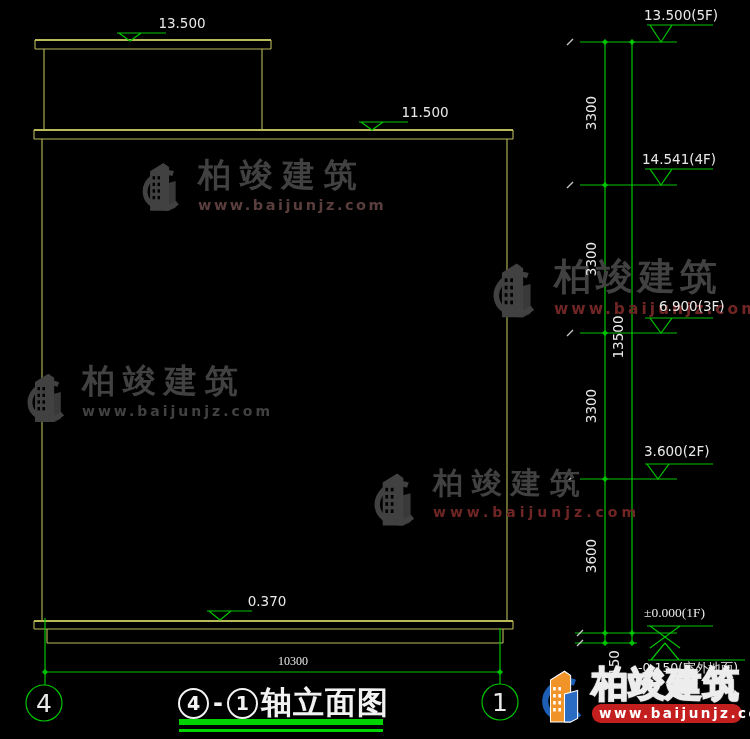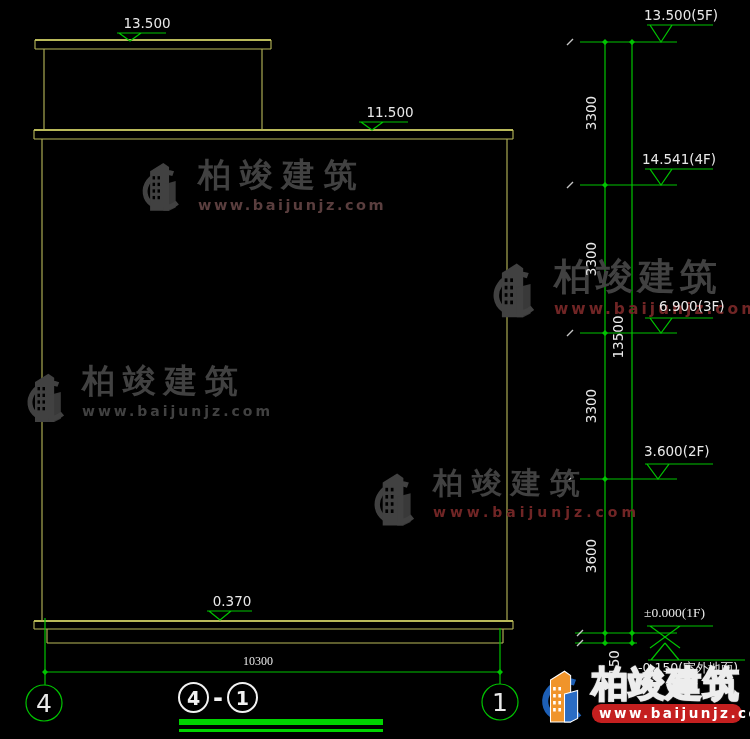--- a/index.html
+++ b/index.html
@@ -10,21 +10,21 @@
   html,body{margin:0;padding:0;background:#000;}
   .stage{position:relative;width:750px;height:739px;background:var(--bg);overflow:hidden;
          font-family:"DejaVu Sans",sans-serif;}
   svg.linework{position:absolute;left:0;top:0;}
   .y{stroke:var(--cad-yellow);fill:none;stroke-width:1.1;}
   .y2{stroke:var(--cad-yellow);fill:none;stroke-width:2;}
   .g{stroke:var(--cad-green);fill:none;stroke-width:1.2;}
   .gf{fill:var(--cad-green);stroke:none;}
   .wt{stroke:#e8e8e8;fill:none;stroke-width:1.4;opacity:.85;}
   .lbl{position:absolute;color:var(--cad-white);font-size:13.5px;line-height:1;white-space:nowrap;}
-  .ctr{transform:translate(-50%,-50%);}
+  .ctr{transform:translate(-50%,-50%);margin-left:35px;}
   .vtext{transform:translate(-50%,-50%) rotate(-90deg);}
   .sm{font-size:12.5px;}
   .bubble{position:absolute;width:36px;height:36px;border:2px solid var(--cad-green);
           border-radius:50%;display:flex;align-items:center;justify-content:center;
           color:var(--cad-white);font-size:25px;}
   
   .wm{position:absolute;display:flex;gap:12px;color:var(--wm-gray);align-items:flex-start;}
   .wm-icon{flex:none;color:var(--wm-gray);}
   .wm-cn{font-weight:bold;color:var(--wm-gray);line-height:1;}
   .wm-url{font-weight:bold;margin-top:7px;line-height:1;}
@@ -185,20 +185,21 @@
   </div>
 
   <div class="title">
     <span class="tcircle">
       <span>4</span>
     </span>
     <span class="tdash">-</span>
     <span class="tcircle">
       <span>1</span>
     </span>
+    <span class="ttext">轴立面图</span>
   </div>
   <div class="uline" style="top:719px;height:6px;"></div>
   <div class="uline" style="top:729px;height:3px;"></div>
 
   <div class="brand">
     <svg width="54" height="70" viewBox="0 0 60 80">
       <path d="M46 19 A 24 21 -18 1 0 51 54" fill="none" stroke="#1d5fb5" stroke-width="7"></path>
       <path d="M18 16 L34 6 L41 11 L41 64 L18 64 Z" fill="#f0942a" stroke="#fff" stroke-width="1.2"></path>
       <path d="M34 32 L49 28 L49 60 L41 64 L34 64 Z" fill="#2a6cc4" stroke="#fff" stroke-width="1.2"></path>
       <g fill="#fff">

